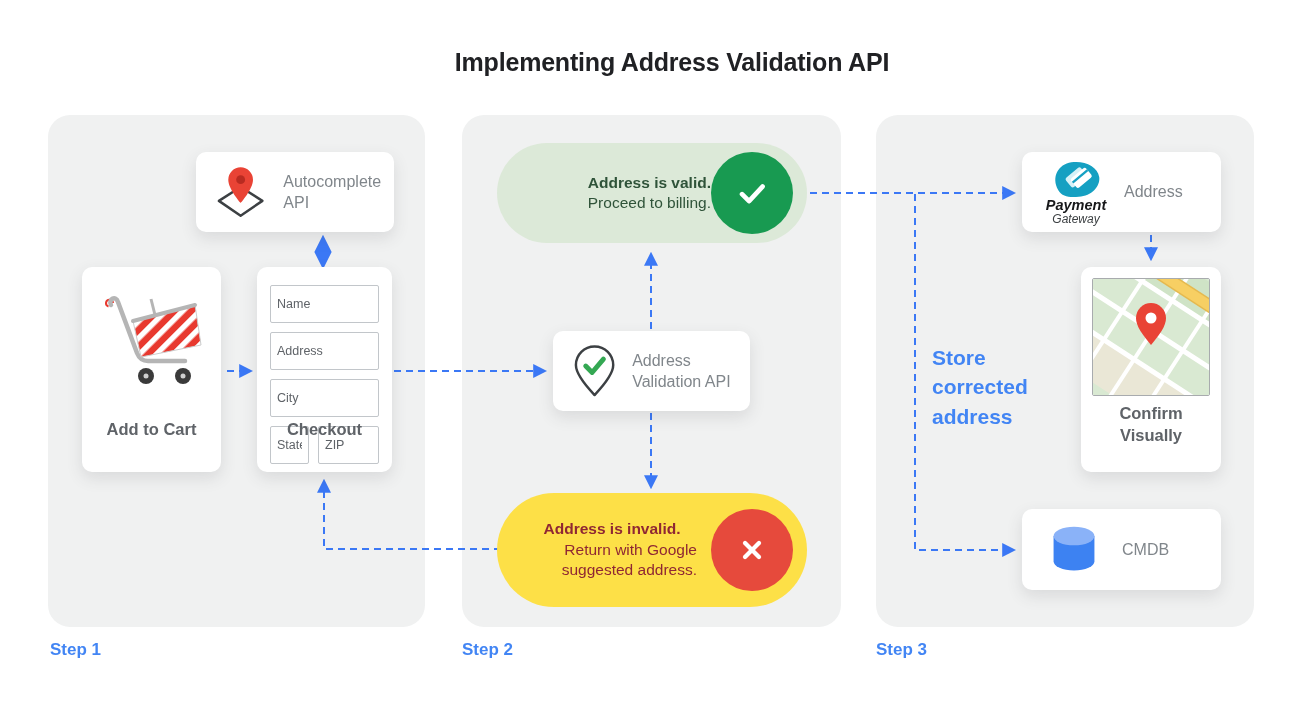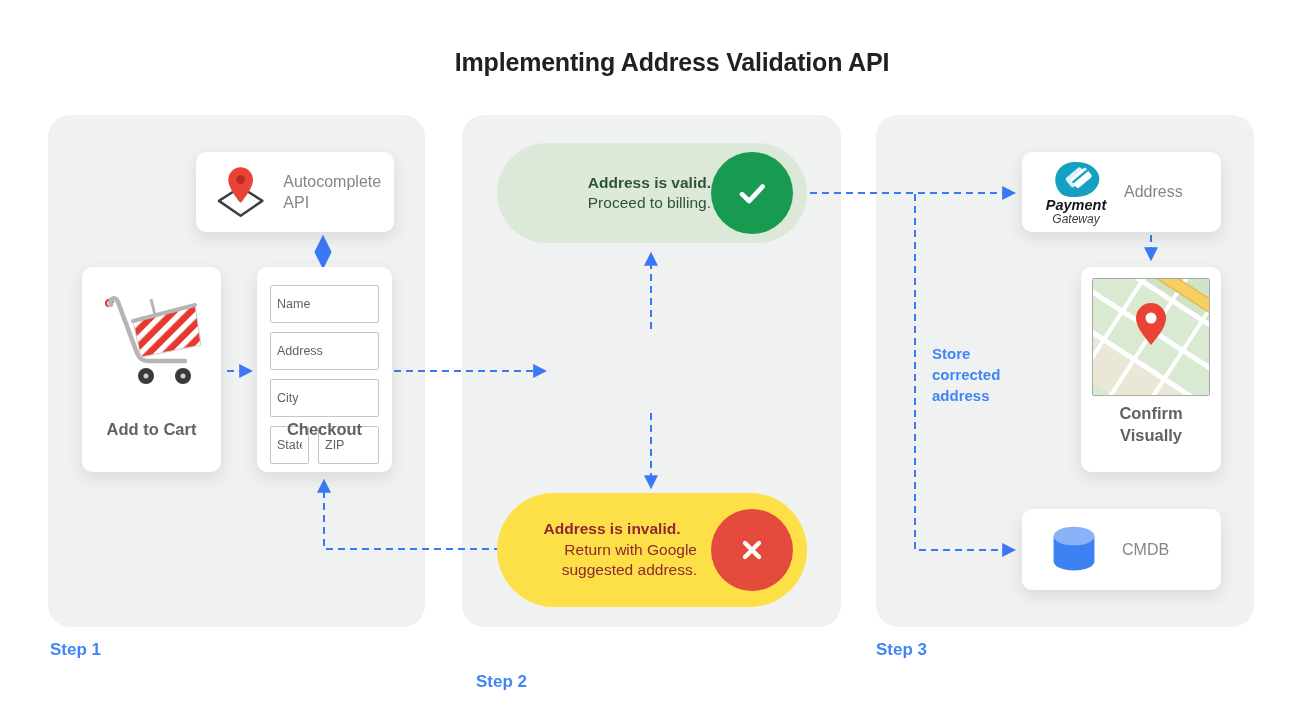--- a/index.html
+++ b/index.html
@@ -33,23 +33,23 @@
   .pill-text{flex:1;text-align:center;padding-left:16px;font-size:15.5px;line-height:1.32;}
   .pill-valid .pill-text{color:#2f5339;text-align:right;}
   .pill-invalid .pill-text{color:#8f2733;}
   .pill-title{font-weight:bold;}
   .pill-circle{width:82px;height:82px;border-radius:50%;flex:none;margin-right:14px;
                display:flex;align-items:center;justify-content:center;}
   .circle-valid{background:#189a51;}
   .circle-invalid{background:#e64a3c;}
   
   .step{position:absolute;top:640px;color:#4285f4;font-weight:bold;font-size:17px;z-index:3;}
-  .step1{left:50px;} .step2{left:476px;margin-top:32px;} .step3{left:876px;}
+  .step1{left:50px;} .step2{left:462px;} .step3{left:876px;}
   .store-label{position:absolute;left:932px;top:343px;width:102px;z-index:3;
-               color:#4285f4;font-weight:bold;font-size:15px;line-height:1.4;}
+               color:#4285f4;font-weight:bold;font-size:21px;line-height:1.4;}
   
   .logo-col{display:flex;flex-direction:column;align-items:center;width:76px;flex:none;}
   .logo-title{font-weight:bold;font-style:italic;font-size:14.5px;color:#17181a;margin-top:-3px;}
   .logo-sub{font-size:12px;color:#3c4043;font-style:italic;margin-top:-1px;}
   .map-box{display:block;margin:11px auto 0;border:1px solid #a8abae;border-radius:2px;}
 </style>
 </head>
 <body>
 
 <div class="page">
@@ -127,20 +127,27 @@
       <div class="pill-title">Address is valid.</div>
       <div>Proceed to billing.</div>
     </div>
     <div class="pill-circle circle-valid">
       <svg width="48" height="48" viewBox="0 0 82 82">
         <polyline points="24,43 36,55 59,30" fill="none" stroke="#ffffff" stroke-width="8" stroke-linecap="round" stroke-linejoin="round"></polyline>
       </svg>
     </div>
   </div>
 
+  <div class="card hflex" style="left:553px;top:331px;width:197px;height:80px;padding-left:18px;box-sizing:border-box;">
+    <svg width="48" height="56" viewBox="0 0 48 56">
+      <path d="M24,3 C13.5,3 5,11.5 5,22 C5,31.5 14.5,42.5 24,52.5 C33.5,42.5 43,31.5 43,22 C43,11.5 34.5,3 24,3 Z" fill="#ffffff" stroke="#3c4043" stroke-width="2.5" stroke-linejoin="round"></path>
+      <polyline points="15,23 21.5,29.5 33,16" fill="none" stroke="#34a853" stroke-width="5" stroke-linecap="round" stroke-linejoin="round"></polyline>
+    </svg>
+    <div class="gray-label" style="margin-left:14px;width:120px;">Address Validation API</div>
+  </div>
 
   <div class="pill pill-invalid">
     <div class="pill-text">
       <div class="pill-title">Address is invalid.</div>
       <div style="width:170px;margin:0 auto;text-align:right;">Return with Google suggested address.</div>
     </div>
     <div class="pill-circle circle-invalid">
       <svg width="44" height="44" viewBox="0 0 82 82">
         <line x1="28" y1="28" x2="54" y2="54" stroke="#ffffff" stroke-width="8" stroke-linecap="round"></line>
         <line x1="54" y1="28" x2="28" y2="54" stroke="#ffffff" stroke-width="8" stroke-linecap="round"></line>

